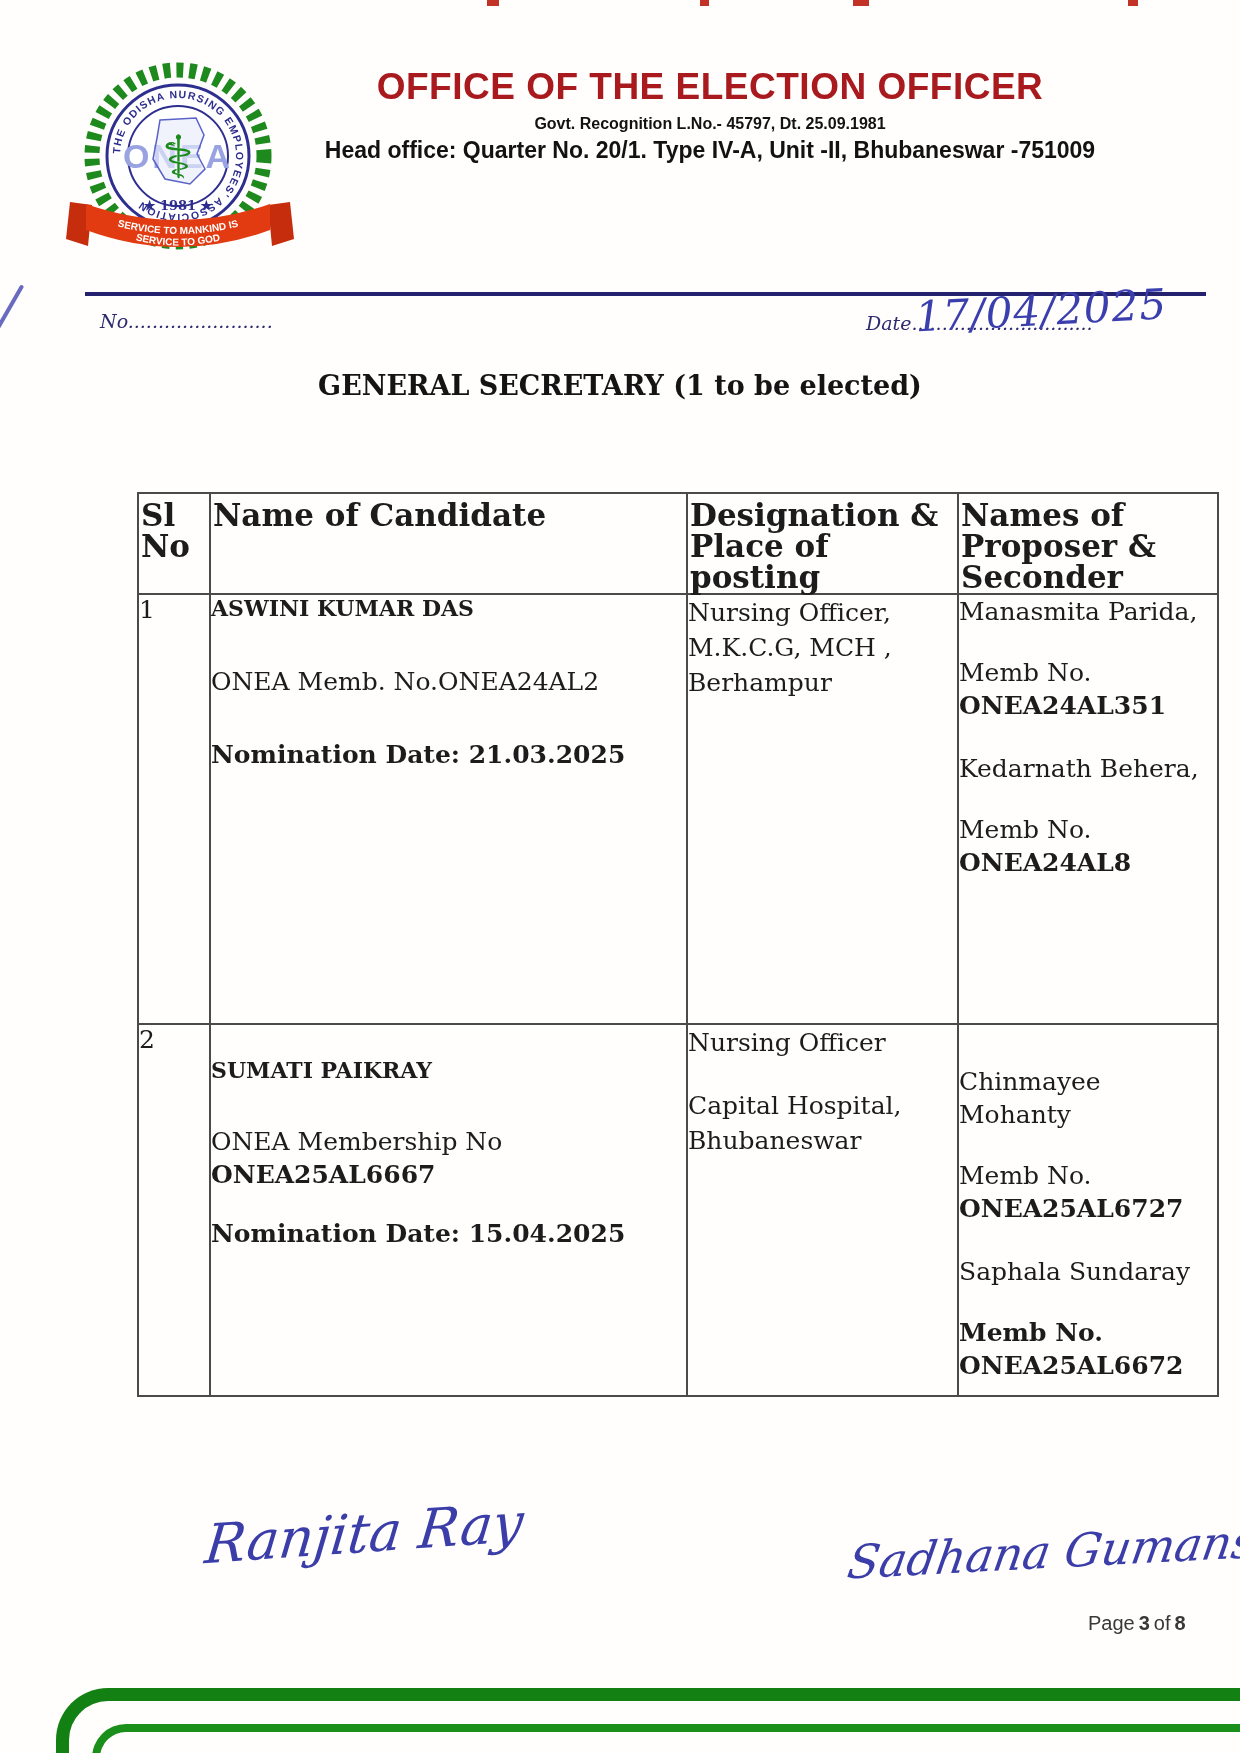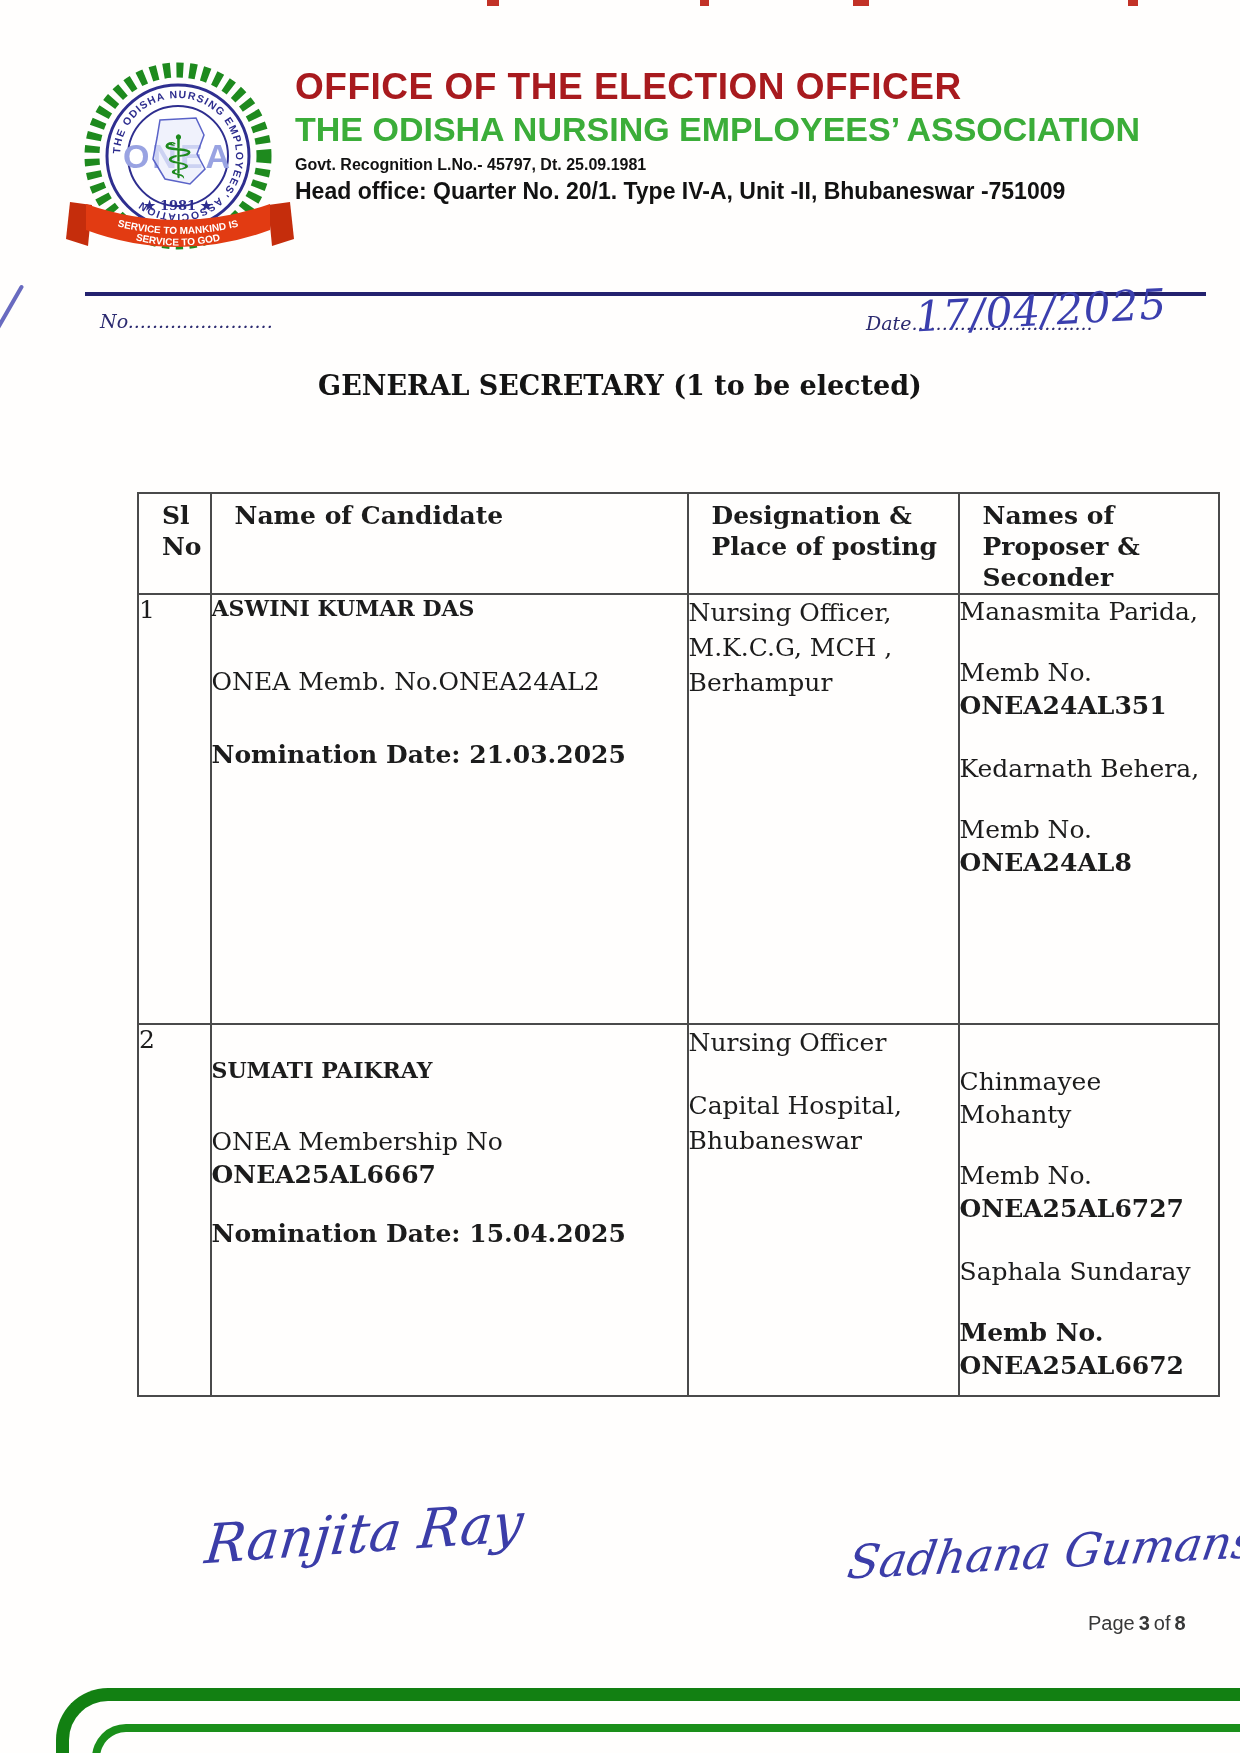--- a/index.html
+++ b/index.html
@@ -4,21 +4,21 @@
 <style>
   html,body{margin:0;padding:0;background:#e9e9e9;}
   .page{position:relative;width:1240px;height:1753px;background:#fffefd;overflow:hidden;
         font-family:"DejaVu Serif",serif;color:#1c1c1c;}
   
   .tick{position:absolute;top:0;height:6px;background:#c23227;}
   .pen-mark{position:absolute;left:8px;top:282px;width:4px;height:50px;background:#4346b0;
             transform:rotate(30deg);border-radius:2px;opacity:.8;}
   
   .logo-svg{position:absolute;left:64px;top:58px;}
-  .header-text{position:absolute;left:295px;top:66px;width:830px;
+  .header-text{position:absolute;left:295px;top:66px;width:830px;text-align:center;
                font-family:"Liberation Sans",sans-serif;}
   .office-line{font-size:37px;font-weight:bold;color:#a81a1e;line-height:42px;letter-spacing:.5px;white-space:nowrap;}
   .org-line{font-size:34px;font-weight:bold;color:#3bad39;line-height:40px;margin-top:1px;white-space:nowrap;}
   .recognition-line{font-size:16px;font-weight:bold;color:#121212;margin-top:7px;}
   .head-office-line{font-size:23px;font-weight:bold;color:#121212;margin-top:4px;}
   .contact-line{font-size:19px;color:#121212;margin-top:7px;}
   .contact-line .b{font-weight:bold;}
   .contact-line .gap{display:inline-block;width:26px;}
   .navy-rule{position:absolute;left:85px;right:34px;top:292px;height:4px;background:#24226f;}
   
@@ -27,21 +27,21 @@
   .date-dots{display:inline-block;width:185px;overflow:hidden;white-space:nowrap;vertical-align:bottom;}
   .date-hand{position:absolute;left:915px;top:286px;font-size:42px;color:#3b3fae;font-style:italic;
              transform:rotate(-3deg);letter-spacing:1px;}
   
   .doc-title{position:absolute;left:0;top:370px;width:100%;text-align:center;font-weight:bold;
              font-size:27px;color:#141414;}
   
   .main-table{position:absolute;left:137px;top:492px;border-collapse:collapse;table-layout:fixed;
               font-size:25px;color:#1c1c1c;}
   .main-table th,.main-table td{border:2px solid #4a4a4a;vertical-align:top;padding:0;text-align:left;}
-  .main-table th{font-size:25px;line-height:31px;padding:6px 8px 0 23px;font-weight:bold;}
+  .main-table th{font-size:31px;line-height:31px;padding:6px 8px 0 2px;font-weight:bold;}
   .main-table thead tr{height:98px;}
   tr.row-1{height:430px;}
   tr.row-2{height:372px;}
   .sl-cell{padding:58px 0 0 12px;}
   .name-cell{padding:36px 10px 0 14px;}
   .row-2 .name-cell{padding-top:32px;}
   .cand-name{font-weight:bold;font-size:22px;}
   .memb-plain{margin-top:44px;line-height:33px;}
   .row-2 .memb-plain{margin-top:42px;}
   .memb-bold{font-weight:bold;line-height:33px;}
@@ -101,21 +101,20 @@
     <text font-family="Liberation Sans, sans-serif" font-size="10" font-weight="bold" fill="#ffffff">
       <textPath href="#ribline1" startOffset="50%" text-anchor="middle">SERVICE TO MANKIND IS</textPath>
     </text>
     <text font-family="Liberation Sans, sans-serif" font-size="10" font-weight="bold" fill="#ffffff">
       <textPath href="#ribline2" startOffset="50%" text-anchor="middle">SERVICE TO GOD</textPath>
     </text>
   </svg>
 
   <div class="header-text">
     <div class="office-line">OFFICE OF THE ELECTION OFFICER</div>
-    <div class="org-line">THE ODISHA NURSING EMPLOYEES’ ASSOCIATION</div>
     <div class="recognition-line">Govt. Recognition L.No.- 45797, Dt. 25.09.1981</div>
     <div class="head-office-line">Head office: Quarter No. 20/1. Type IV-A, Unit -II, Bhubaneswar -751009</div>
   </div>
 
   <div class="navy-rule"></div>
 
   <div class="no-label">No........................</div>
   <div class="date-group">
     <span>Date</span><span class="date-dots">..............................</span>
   </div>

